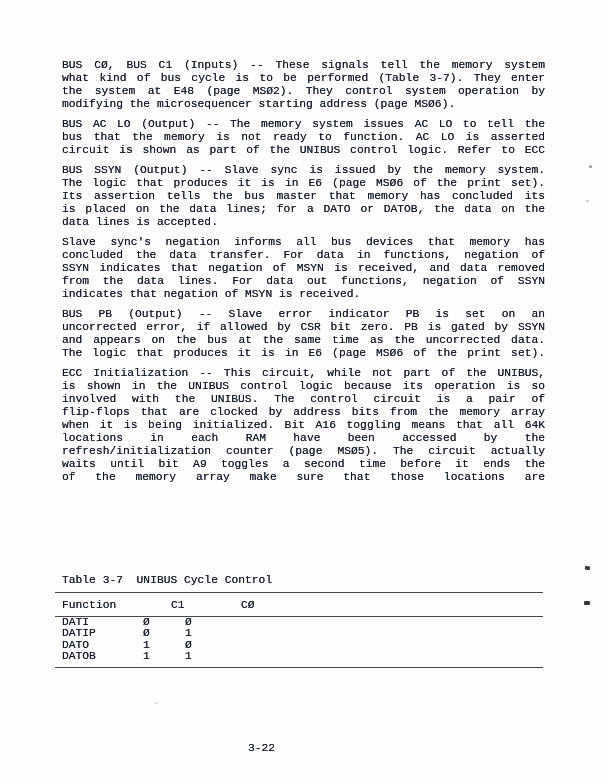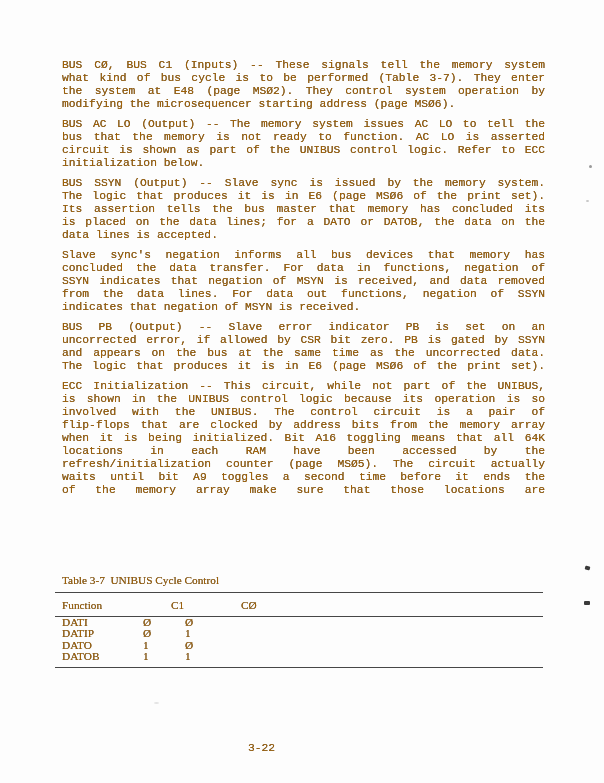--- a/index.html
+++ b/index.html
@@ -8,21 +8,21 @@
     width: 604px;
     height: 783px;
     background: #fdfdfd;
     overflow: hidden;
   }
   .page {
     position: relative;
     width: 508px;
     height: 783px;
     font-family: "Liberation Mono", "DejaVu Sans Mono", monospace;
-    color: #a16207;
+    color: #0f172a;
   }
   .body-text {
     position: absolute;
     left: 62px;
     top: 59px;
     width: 483px;
     font-size: 11.3px;
     line-height: 13px;
     text-shadow: 0 0 0.4px rgba(25,25,25,0.75);
   }
@@ -34,21 +34,20 @@
   }
   .line.flush { text-align-last: left; }
 
   .table-section {
     position: absolute;
     left: 55px;
     top: 574px;
     width: 488px;
     font-size: 11.3px;
     text-shadow: 0 0 0.4px rgba(25,25,25,0.75);
-    font-family: Liberation Serif, serif;
   }
   .table-title {
     line-height: 13px;
     padding-left: 7px;
     white-space: pre;
   }
   .rule {
     height: 0;
     border-top: 1.6px solid #474747;
   }
@@ -96,21 +95,20 @@
       <div class="para">
         <div class="line">BUS CØ, BUS C1 (Inputs) -- These signals tell the memory system</div>
         <div class="line">what kind of bus cycle is to be performed (Table 3-7). They enter</div>
         <div class="line">the system at E48 (page MSØ2). They control system operation by</div>
         <div class="line flush">modifying the microsequencer starting address (page MSØ6).</div>
       </div>
       <div class="para">
         <div class="line">BUS AC LO (Output) -- The memory system issues AC LO to tell the</div>
         <div class="line">bus that the memory is not ready to function. AC LO is asserted</div>
         <div class="line">circuit is shown as part of the UNIBUS control logic. Refer to ECC</div>
-        <div class="line flush">initialization below.</div>
       </div>
       <div class="para">
         <div class="line">BUS SSYN (Output) -- Slave sync is issued by the memory system.</div>
         <div class="line">The logic that produces it is in E6 (page MSØ6 of the print set).</div>
         <div class="line">Its assertion tells the bus master that memory has concluded its</div>
         <div class="line">is placed on the data lines; for a DATO or DATOB, the data on the</div>
         <div class="line flush">data lines is accepted.</div>
       </div>
       <div class="para">
         <div class="line">Slave sync's negation informs all bus devices that memory has</div>

